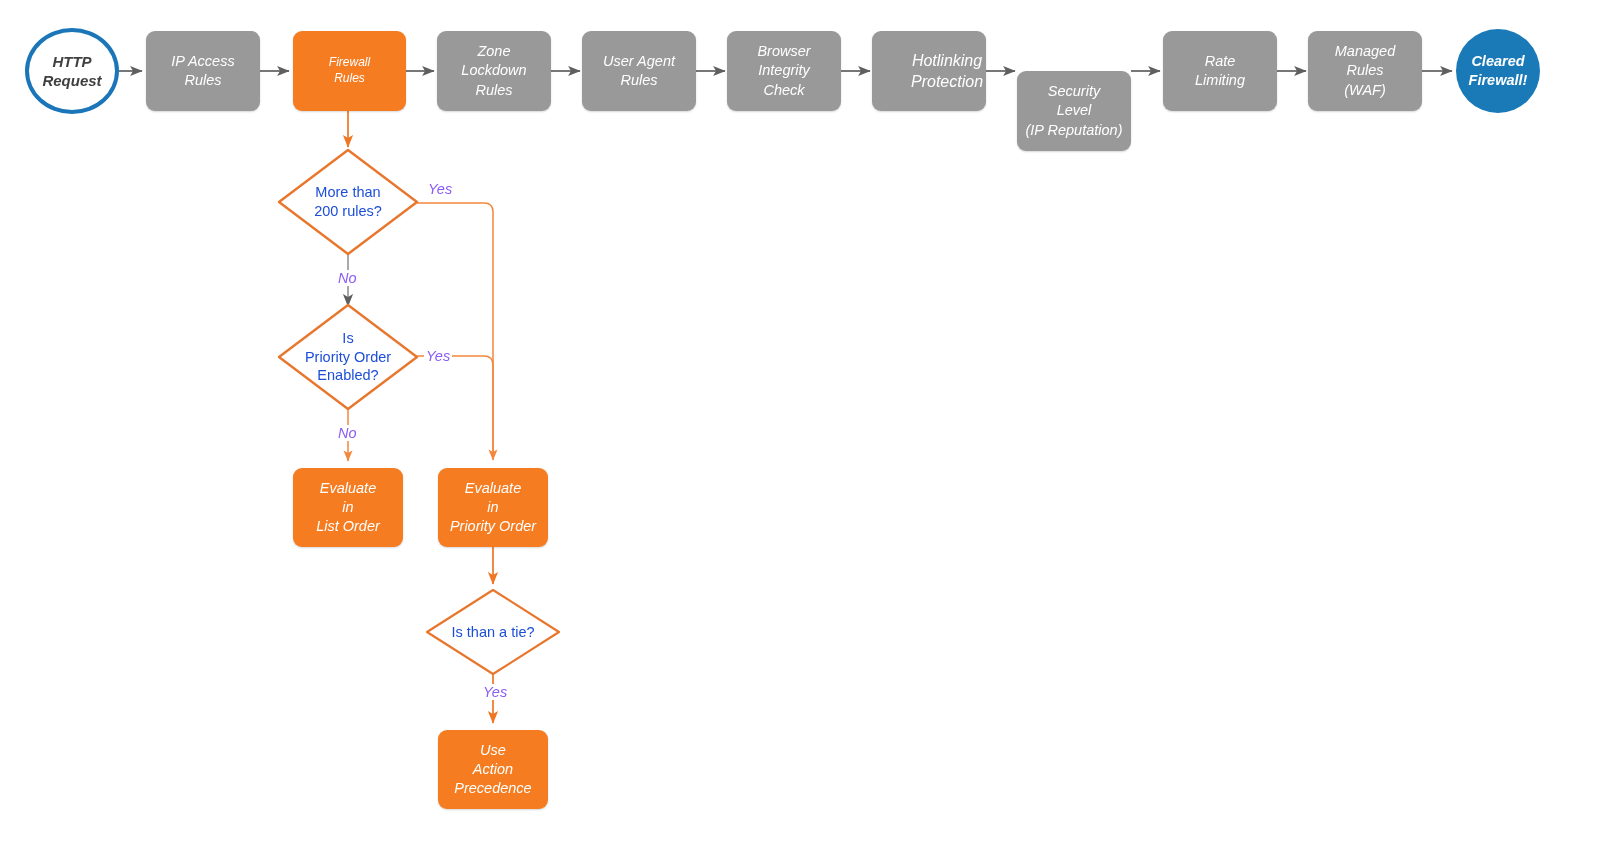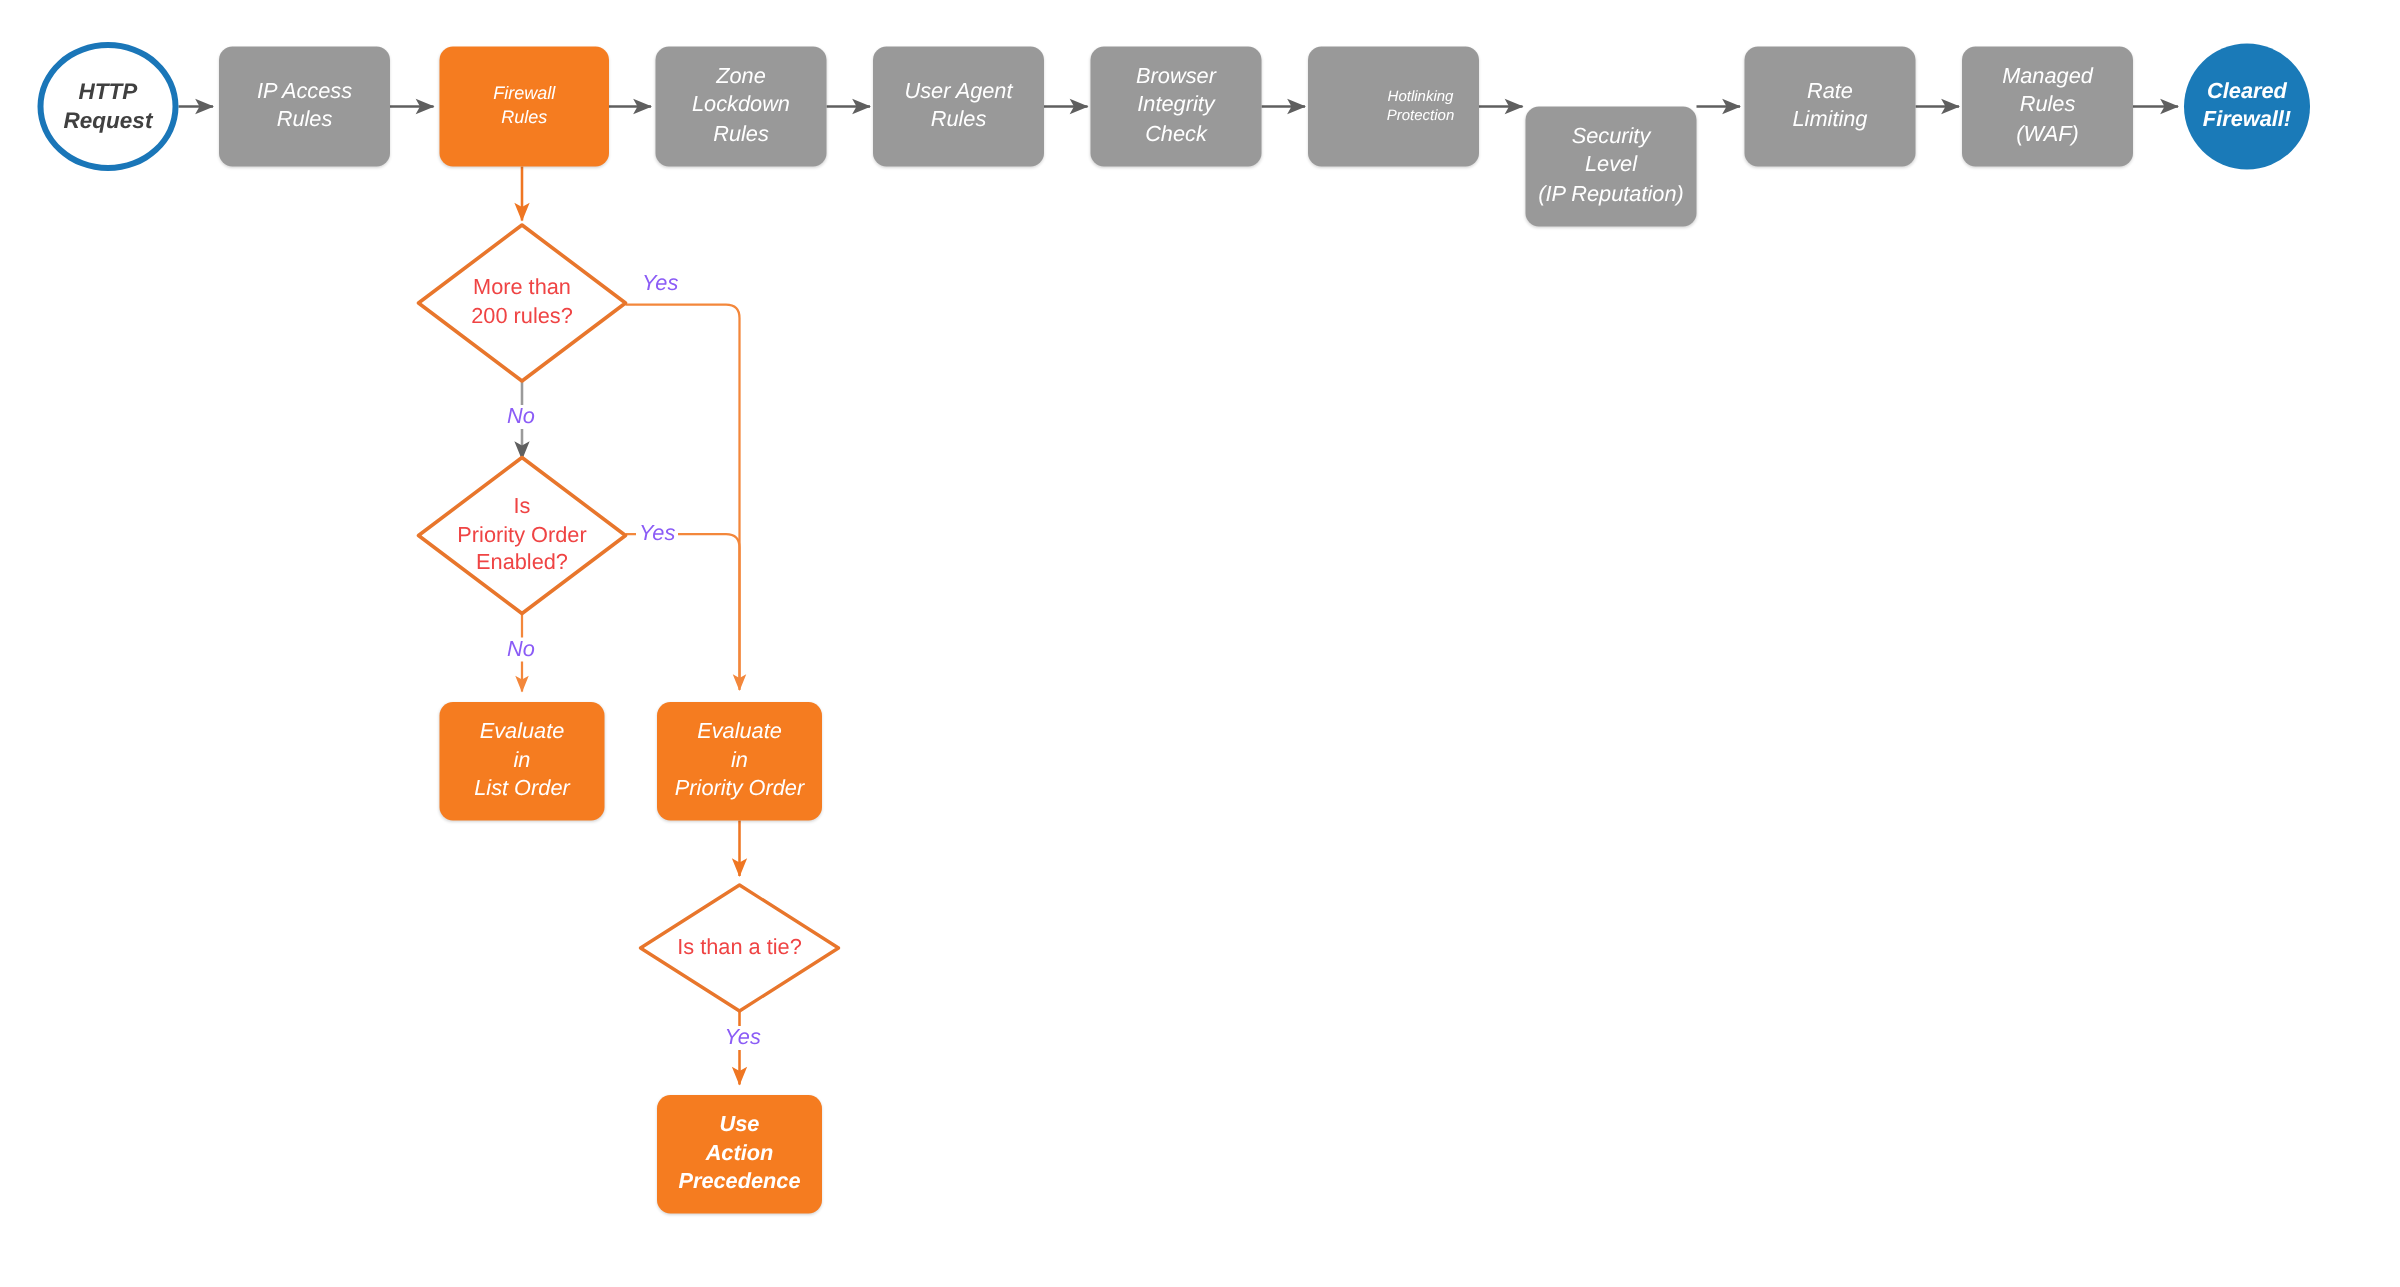--- a/index.html
+++ b/index.html
@@ -95,21 +95,21 @@
     left: 0;
     top: 0;
     width: 100%;
     height: 100%;
   }
   .diamond .label {
     position: relative;
     z-index: 1;
     display: block;
     line-height: 1.3;
-    color: #ef4444;
+    color: #1d4ed8;
     font-style: normal;
   }
 
   
   .edge-label {
     position: absolute;
     z-index: 3;
     font-style: italic;
     color: #8b5cf6;
     white-space: nowrap;
@@ -200,21 +200,21 @@
   </div>
 
   <div class="node box box-gray" style="left:727px; top:31px; width:114px; height:80px; font-size:14.5px;">
     <span class="label">
       <span>Browser</span><br>
       <span>Integrity</span><br>
       <span>Check</span>
     </span>
   </div>
 
-  <div class="node box box-gray" style="left:872px; top:31px; width:114px; height:80px; font-size:10px;padding-left:36px;">
+  <div class="node box box-gray" style="left:872px; top:31px; width:114px; height:80px; font-size:16px;padding-left:36px;">
     <span class="label">
       <span>Hotlinking</span><br>
       <span>Protection</span>
     </span>
   </div>
 
   <div class="node box box-gray" style="left:1017px; top:31px; width:114px; height:80px; font-size:14.5px;margin-top:40px;">
     <span class="label">
       <span>Security</span><br>
       <span>Level</span><br>
@@ -291,21 +291,21 @@
     <svg class="dshape" viewBox="0 0 136 88" preserveAspectRatio="none">
       <polygon points="68,2 134,44 68,86 2,44" fill="#ffffff" stroke="#e8762c" stroke-width="2.2" stroke-linejoin="round"></polygon>
     </svg>
     <span class="label">
       <span>Is than a tie?</span>
     </span>
   </div>
 
   <div class="edge-label" style="left:481px; top:684px; font-size:14.5px;">Yes</div>
 
-  <div class="node box box-orange" style="left:438px; top:730px; width:110px; height:79px; font-size:14.5px;font-weight:bold;">
+  <div class="node box box-orange" style="left:438px; top:730px; width:110px; height:79px; font-size:14.5px;">
     <span class="label">
       <span>Use</span><br>
       <span>Action</span><br>
       <span>Precedence</span>
     </span>
   </div>
 
 </div>
 
 </body></html>

